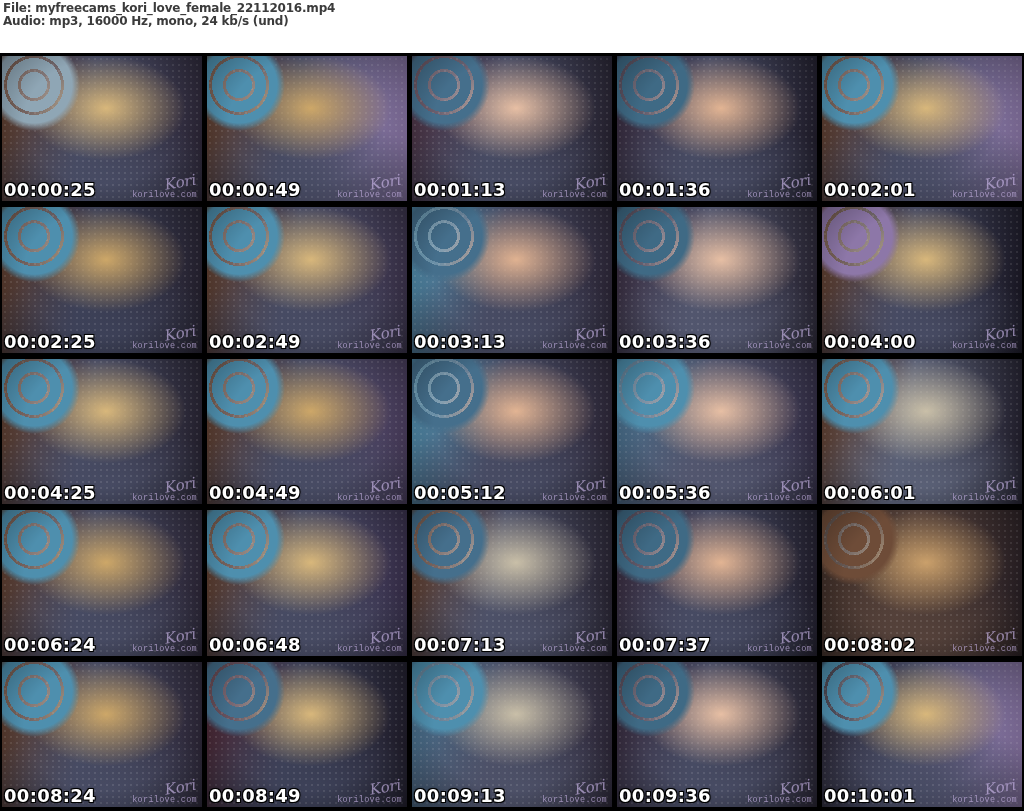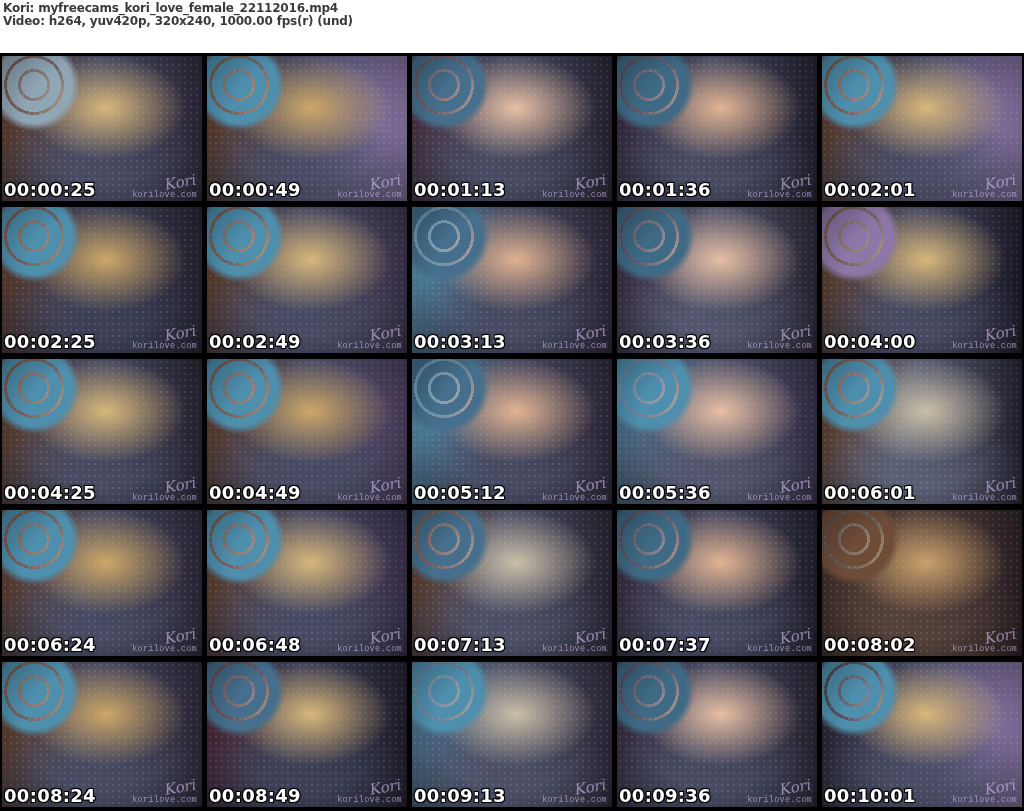--- a/index.html
+++ b/index.html
@@ -88,22 +88,22 @@
     font-size: 8.5px;
     color: rgba(196, 176, 224, 0.72);
     letter-spacing: 0.3px;
     font-family: Liberation Mono, monospace;
   }
 </style>
 </head>
 <body>
 
 <div class="header">
-  <div class="line">Kori: myfreecams_kori_love_female_22112016.mp4</div>
-  <div class="line">Video: h264, yuv420p, 320x240, 1000.00 fps(r) (und)</div>
+  <div class="line">File: myfreecams_kori_love_female_22112016.mp4</div>
+  <div class="line">Audio: mp3, 16000 Hz, mono, 24 kb/s (und)</div>
 </div>
 
 <div class="grid">
     <div class="thumb" style="background-image: radial-gradient(circle at 16% 20%, rgb(143, 166, 181) 0px, rgb(143, 166, 181) 13px, rgba(255, 255, 255, 0.28) 13px, rgba(255, 255, 255, 0.28) 16px, rgb(143, 166, 181) 16px, rgb(143, 166, 181) 27px, rgba(255, 255, 255, 0.18) 27px, rgba(255, 255, 255, 0.18) 30px, rgb(143, 166, 181) 30px, rgb(143, 166, 181) 38px, transparent 46px), radial-gradient(40% 36% at 52% 36%, rgb(216, 183, 123) 0%, transparent 100%), radial-gradient(rgba(255, 255, 255, 0.1) 1px, transparent 1.4px), radial-gradient(62% 48% at 50% 88%, rgb(71, 75, 99) 0%, transparent 100%), linear-gradient(100deg, rgb(93, 58, 39) 0%, rgb(71, 75, 99) 42%, rgb(42, 35, 51) 100%); background-size: auto, auto, 6px 6px, auto, auto;">
     <div class="vignette"></div>
     <div class="watermark">
       <span class="wm-script">Kori</span>
       <span class="wm-domain">korilove.com</span>
     </div>
     <span class="timestamp">00:00:25</span>

